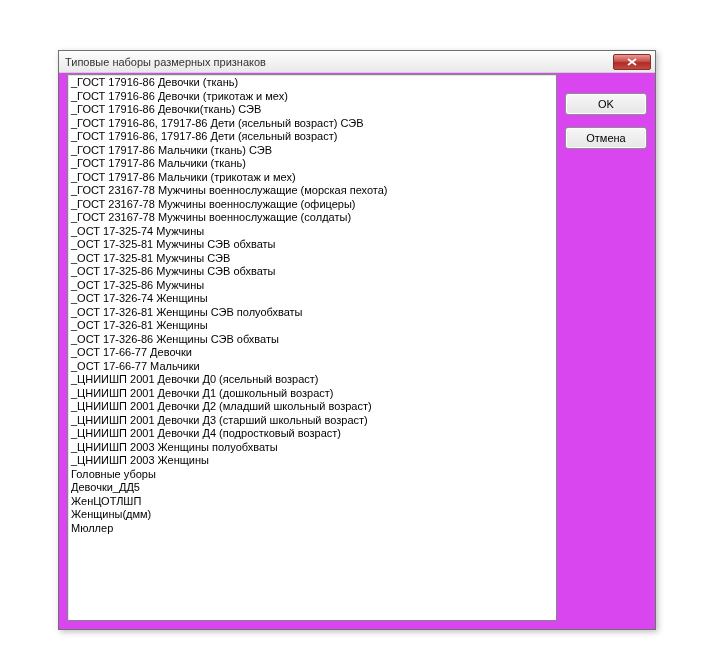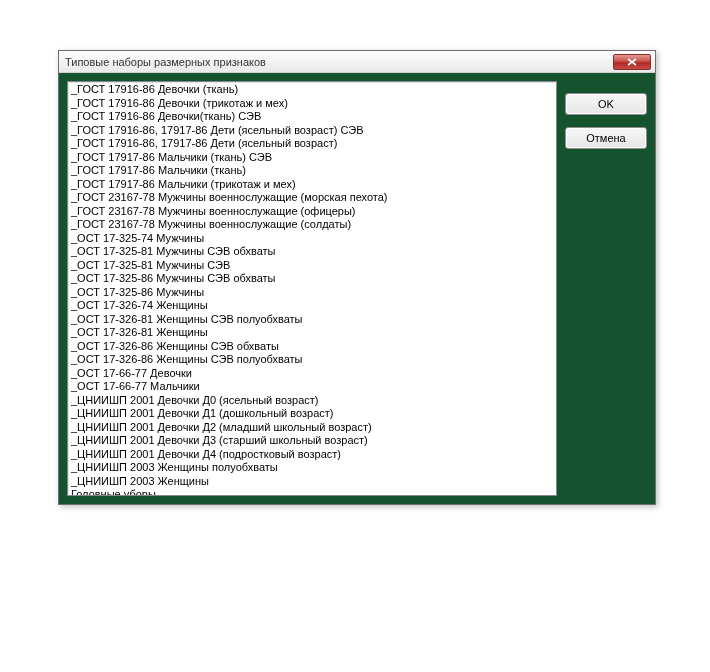--- a/index.html
+++ b/index.html
@@ -11,23 +11,23 @@
     font-size: 11px;
     width: 710px;
     height: 672px;
     position: relative;
   }
   .dialog {
     position: absolute;
     left: 58px;
     top: 50px;
     width: 598px;
-    height: 455px;
+    height: 580px;
     border: 1px solid #707070;
-    background: #14532d;
+    background: #d946ef;
     box-shadow: 2px 2px 6px rgba(0,0,0,0.25);
   }
   .titlebar {
     height: 22px;
     background: linear-gradient(#fdfdfd, #e9e9e9);
     border-bottom: 1px solid #d0d0d0;
     display: flex;
     align-items: center;
     padding: 0 4px 0 6px;
   }
@@ -50,21 +50,21 @@
     cursor: default;
   }
   .close-btn svg { display: block; }
   .client {
     position: absolute;
     top: 22px; left: 0; right: 0; bottom: 0;
     padding: 8px;
   }
   .listbox {
     position: absolute;
-    top: 8px;
+    top: 1px;
     left: 8px;
     width: 490px;
     bottom: 8px;
     background: #fff;
     border: 1px solid #828790;
     box-shadow: inset 1px 1px 0 #e3e3e3, inset -1px -1px 0 #fff;
     padding: 1px 2px;
     overflow: hidden;
     font-size: 11px;
     line-height: 13.5px;
@@ -125,21 +125,20 @@
         <div class="list-item">_ГОСТ 23167-78  Мужчины военнослужащие (солдаты)</div>
         <div class="list-item">_ОСТ 17-325-74 Мужчины</div>
         <div class="list-item">_ОСТ 17-325-81 Мужчины СЭВ обхваты</div>
         <div class="list-item">_ОСТ 17-325-81 Мужчины СЭВ</div>
         <div class="list-item">_ОСТ 17-325-86 Мужчины СЭВ обхваты</div>
         <div class="list-item">_ОСТ 17-325-86 Мужчины</div>
         <div class="list-item">_ОСТ 17-326-74 Женщины</div>
         <div class="list-item">_ОСТ 17-326-81 Женщины СЭВ полуобхваты</div>
         <div class="list-item">_ОСТ 17-326-81 Женщины</div>
         <div class="list-item">_ОСТ 17-326-86 Женщины СЭВ обхваты</div>
-        <div class="list-item">_ОСТ 17-326-86 Женщины СЭВ полуобхваты</div>
         <div class="list-item">_ОСТ 17-66-77 Девочки</div>
         <div class="list-item">_ОСТ 17-66-77 Мальчики</div>
         <div class="list-item">_ЦНИИШП 2001  Девочки Д0 (ясельный возраст)</div>
         <div class="list-item">_ЦНИИШП 2001  Девочки Д1 (дошкольный возраст)</div>
         <div class="list-item">_ЦНИИШП 2001  Девочки Д2 (младший школьный возраст)</div>
         <div class="list-item">_ЦНИИШП 2001  Девочки Д3 (старший школьный возраст)</div>
         <div class="list-item">_ЦНИИШП 2001  Девочки Д4 (подростковый возраст)</div>
         <div class="list-item">_ЦНИИШП 2003  Женщины полуобхваты</div>
         <div class="list-item">_ЦНИИШП 2003  Женщины</div>
         <div class="list-item">Головные уборы</div>

